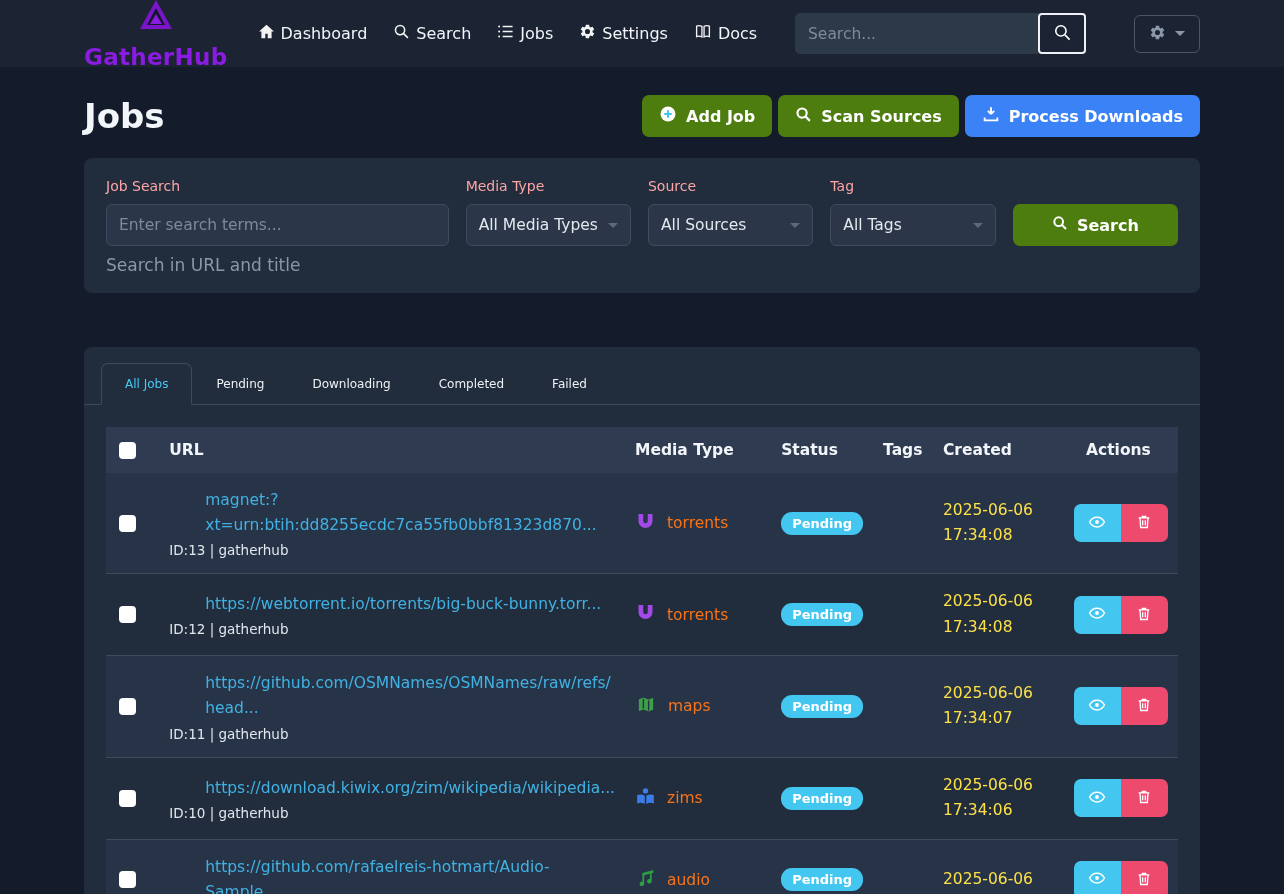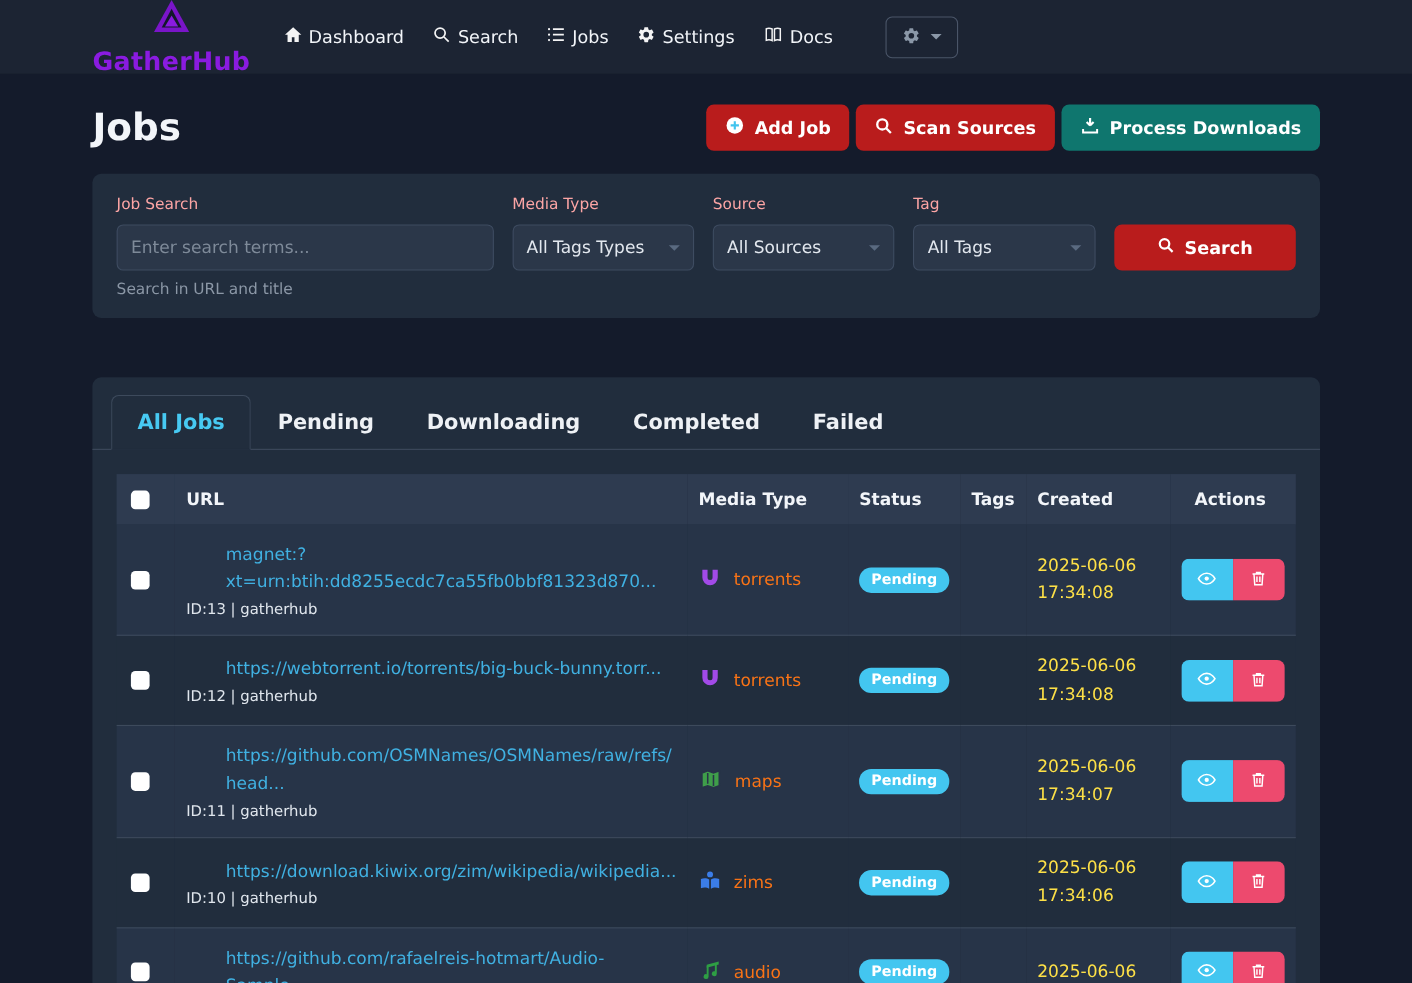--- a/index.html
+++ b/index.html
@@ -42,50 +42,50 @@
   
   .container { margin:0 84px; }
   .page-header { margin-top:28px; display:flex; align-items:center; }
   .page-title { font-size:34px; font-weight:700; color:#f2f5f9; }
   .header-actions { margin-left:auto; display:flex; gap:6px; }
   .btn {
     height:42px; border:none; border-radius:7px; color:#fff; font-weight:600;
     font-size:16px; display:inline-flex; align-items:center; gap:9px; padding:0 17px;
     cursor:pointer; font-family:"DejaVu Sans",sans-serif;
   }
-  .btn-cyan { background:#b91c1c; }
-  .btn-green { background:#0f766e; }
+  .btn-cyan { background:#4d7c0f; }
+  .btn-green { background:#3b82f6; }
   
   .filter-card {
     margin-top:21px; background:#212d3d; border-radius:8px; padding:20px 22px 18px;
     display:flex; gap:17px;
   }
   .f-label { font-size:14px; color:#fca5a5; margin-bottom:10px; display:block; }
-  .f-help { font-size:14px; color:#8b97a6; margin-top:9px; }
+  .f-help { font-size:17px; color:#8b97a6; margin-top:9px; }
   .f-col-search { width:344px; }
   .f-col { width:166px; }
   .f-input {
     width:100%; height:42px; background:#2b3749; border:1px solid #3e4c61; border-radius:6px;
     padding:0 12px; color:#dfe5ec; font-size:15.5px; outline:none; font-family:"DejaVu Sans",sans-serif;
   }
   .f-input::placeholder { color:#7e8a99; }
   .f-select {
     width:100%; height:42px; background:#2b3749; border:1px solid #3e4c61; border-radius:6px;
     padding:0 12px; display:flex; align-items:center; justify-content:space-between;
     color:#e3e8ef; font-size:15.5px; cursor:pointer;
   }
   .f-select .caret-down { border-top-color:#5a6a80; }
   .f-spacer { height:26px; }
   .search-btn { width:100%; justify-content:center; }
   
   .tabs-card { margin-top:54px; background:#212d3d; border-radius:8px 8px 0 0; }
   .tab-bar { padding:16px 17px 0; border-bottom:1px solid #3d4a5c; display:flex; }
   .tab {
-    padding:13px 23px; font-size:19px; color:#eef1f5; cursor:pointer;
-    border:1px solid transparent; margin-bottom:-1px; border-radius:7px 7px 0 0;font-weight:bold;
+    padding:13px 23px; font-size:12px; color:#eef1f5; cursor:pointer;
+    border:1px solid transparent; margin-bottom:-1px; border-radius:7px 7px 0 0;
   }
   .tab.active {
     color:#47c9f2; background:#212d3d; border-color:#3d4a5c; border-bottom-color:#212d3d;
   }
   .card-body { padding:22px; }
   
   table { width:100%; border-collapse:collapse; }
   thead th {
     background:#2e3b50; text-align:left; font-size:15.5px; font-weight:700; color:#f2f5f9;
     padding:14px 10px;
@@ -166,20 +166,29 @@
           </svg></span>
       <span>Settings</span>
     </span>
     <span class="nav-link">
       <span><svg width="18" height="17" viewBox="0 0 24 24" fill="none" stroke="#fff" stroke-width="1.9">
             <path d="M3 4.5c2.2-.9 5-.9 7.5.3v14.7c-2.5-1.2-5.3-1.2-7.5-.3zM21 4.5c-2.2-.9-5-.9-7.5.3v14.7c2.5-1.2 5.3-1.2 7.5-.3z"></path>
           </svg></span>
       <span>Docs</span>
     </span>
   </div>
+  <div class="nav-search">
+    <input type="text" placeholder="Search..." style="">
+    <button class="nav-search-btn">
+      <span><svg width="19" height="19" viewBox="0 0 24 24" fill="none" stroke="#fff" stroke-width="2">
+            <circle cx="10" cy="10" r="6.5"></circle>
+            <path d="m15 15 6 6"></path>
+          </svg></span>
+    </button>
+  </div>
   <button class="nav-gear-btn">
     <span><svg width="17" height="17" viewBox="0 0 24 24" fill="#8b98a8">
           <path d="M19.14 12.94c.04-.3.06-.61.06-.94s-.02-.64-.07-.94l2.03-1.58a.5.5 0 0 0 .12-.64l-1.92-3.32a.5.5 0 0 0-.61-.22l-2.39.96a7.3 7.3 0 0 0-1.62-.94l-.36-2.54a.5.5 0 0 0-.5-.42h-3.84a.5.5 0 0 0-.5.42l-.36 2.54c-.59.24-1.13.56-1.62.94l-2.39-.96a.5.5 0 0 0-.61.22L2.64 8.84a.5.5 0 0 0 .12.64l2.03 1.58c-.05.3-.07.63-.07.94s.02.64.07.94l-2.03 1.58a.5.5 0 0 0-.12.64l1.92 3.32c.14.24.42.34.61.22l2.39-.96c.5.38 1.03.7 1.62.94l.36 2.54c.05.24.25.42.5.42h3.84c.25 0 .46-.18.5-.42l.36-2.54c.59-.24 1.13-.56 1.62-.94l2.39.96c.23.09.47 0 .61-.22l1.92-3.32a.5.5 0 0 0-.12-.64zM12 15.6a3.6 3.6 0 1 1 0-7.2 3.6 3.6 0 0 1 0 7.2z"></path>
         </svg></span>
     <span class="caret-down"></span>
   </button>
 </nav>
 
 <div class="container">
 
@@ -212,21 +221,21 @@
 
   <div class="filter-card">
     <div class="f-col-search">
       <label class="f-label">Job Search</label>
       <input class="f-input" type="text" placeholder="Enter search terms..." style="">
       <div class="f-help">Search in URL and title</div>
     </div>
     <div class="f-col">
       <label class="f-label">Media Type</label>
       <div class="f-select">
-        <span>All Tags Types</span>
+        <span>All Media Types</span>
         <span class="caret-down"></span>
       </div>
     </div>
     <div class="f-col">
       <label class="f-label">Source</label>
       <div class="f-select">
         <span>All Sources</span>
         <span class="caret-down"></span>
       </div>
     </div>

